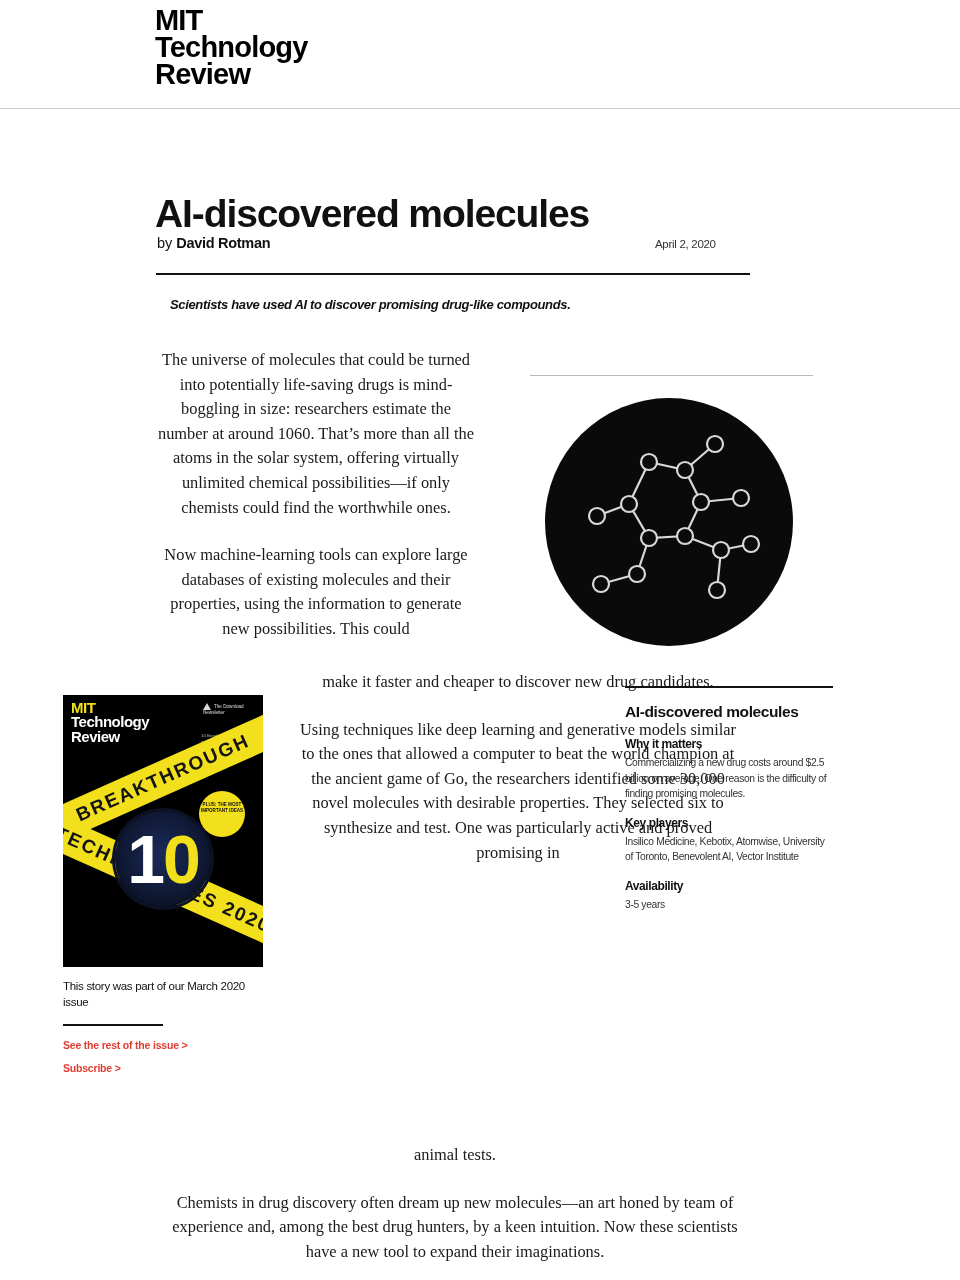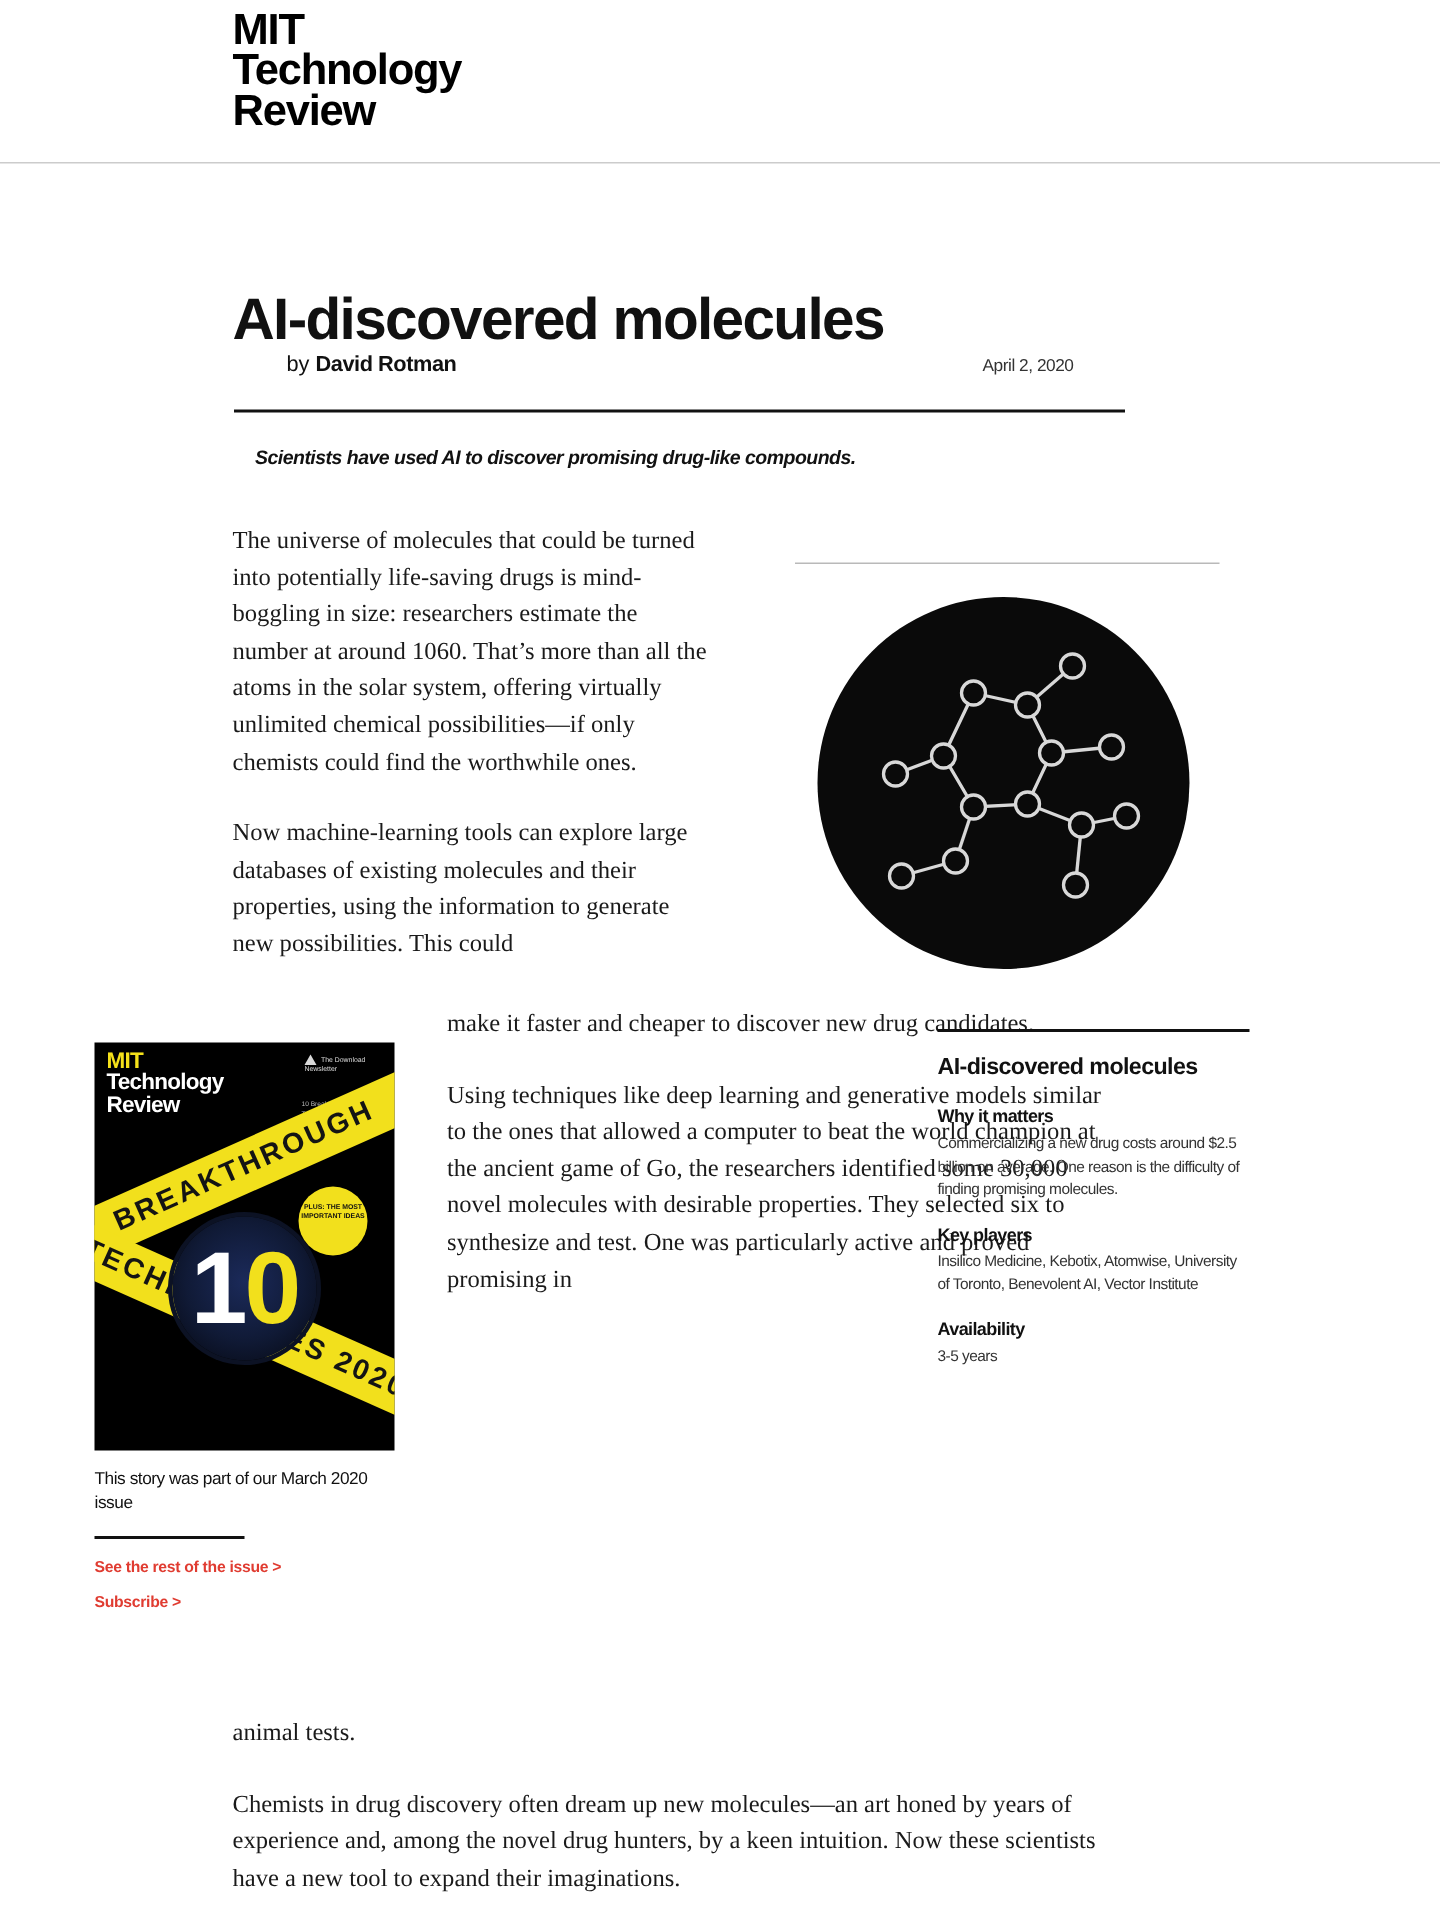--- a/index.html
+++ b/index.html
@@ -50,21 +50,20 @@
     letter-spacing: -1.1px;
     color: #111111;
     line-height: 1.05;
   }
   .byline {
     position: absolute;
     left: 157px;
     top: 235px;
     font-size: 14.5px;
     color: #111111;
-    margin-left: 34px;
   }
   .byline .by { font-weight: normal; }
   .byline .author { font-weight: bold; letter-spacing: -0.3px; }
   .pubdate {
     position: absolute;
     left: 655px;
     top: 238px;
     font-size: 11.5px;
     letter-spacing: -0.3px;
     color: #333333;
@@ -88,20 +87,21 @@
     letter-spacing: -0.35px;
     color: #111111;
   }
 
   
   .serif {
     font-family: "Liberation Serif", serif;
     font-size: 16.4px;
     line-height: 24.6px;
     color: #1a1a1a;
+    text-align: center;
   }
   .col-a {
     position: absolute;
     left: 155px;
     top: 348px;
     width: 322px;
   }
   .col-a p { margin: 0 0 23px 0; }
 
   .col-b {
@@ -444,14 +444,14 @@
 
   <h4>Key players</h4>
   <p>Insilico Medicine, Kebotix, Atomwise, University of Toronto, Benevolent AI, Vector Institute</p>
 
   <h4>Availability</h4>
   <p>3-5 years</p>
 </aside>
 
 <div class="col-c serif">
   <p>animal tests.</p>
-  <p>Chemists in drug discovery often dream up new molecules—an art honed by years of experience and, among the novel drug hunters, by a keen intuition. Now these scientists have a new tool to expand their imaginations.</p>
+  <p>Chemists in drug discovery often dream up new molecules—an art honed by team of experience and, among the best drug hunters, by a keen intuition. Now these scientists have a new tool to expand their imaginations.</p>
 </div>
 
 </body></html>

